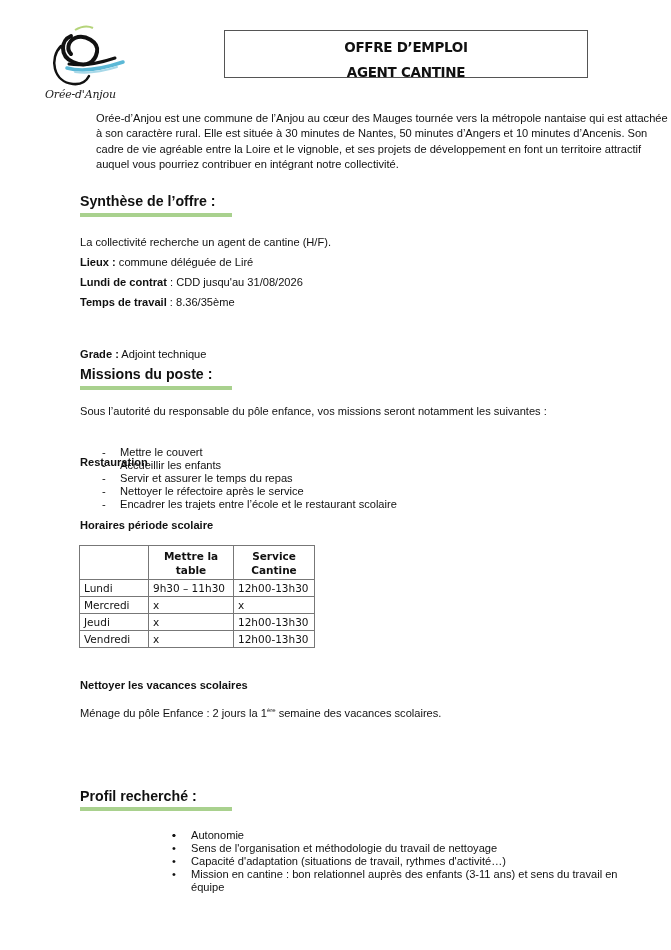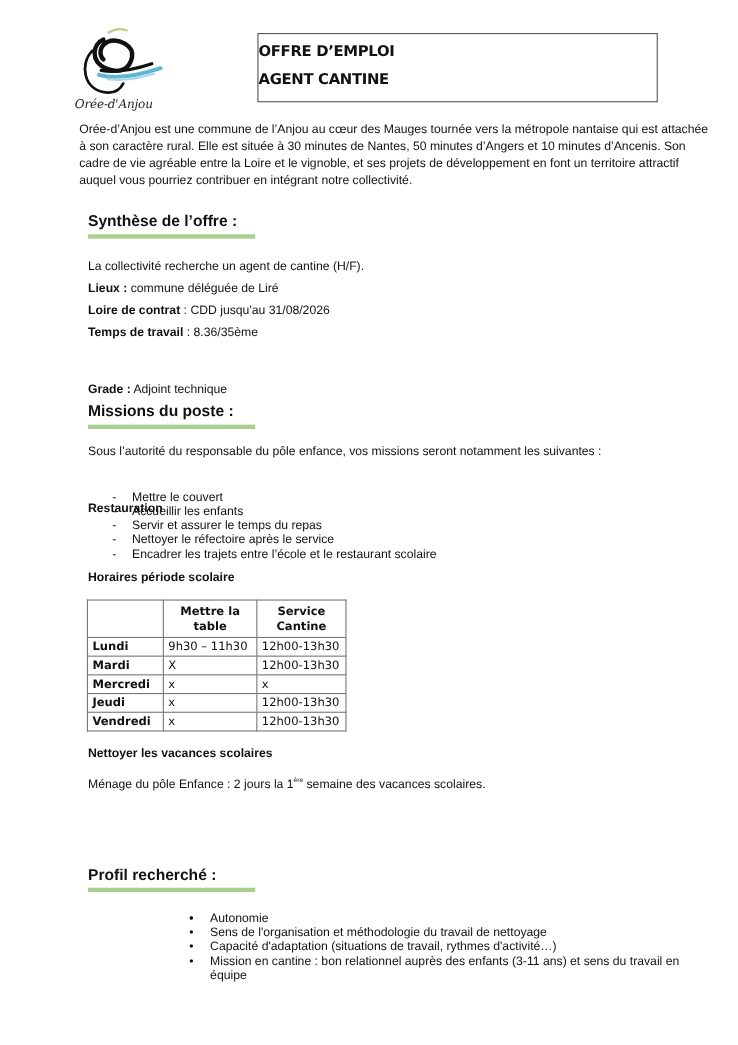--- a/index.html
+++ b/index.html
@@ -1,37 +1,37 @@
 <!DOCTYPE html>
 <html><head>
 <meta charset="utf-8">
 <style>
   html, body { margin: 0; padding: 0; background: #ffffff; }
   body { width: 671px; height: 950px; position: relative; overflow: hidden;
          font-family: "Liberation Sans", sans-serif; color: #111; }
   .abs { position: absolute; }
-  .logo { left: 64px; top: 22px; width: 90px; height: 85px; }
+  .logo { left: 41px; top: 22px; width: 90px; height: 85px; }
   .logo-text { position: absolute; left: 4px; top: 66px; font-family: "DejaVu Serif", serif; font-style: italic; font-size: 11px; color: #222; letter-spacing: -0.2px; }
-  .title-box { left: 234px; top: 30px; width: 364px; height: 63px; border: 1.5px solid #555; box-sizing: border-box; text-align: left; }
+  .title-box { left: 224px; top: 30px; width: 364px; height: 48px; border: 1.5px solid #555; box-sizing: border-box; text-align: center; }
   .title-line { font-family: "DejaVu Sans", sans-serif; font-weight: bold; font-size: 13.5px; letter-spacing: -0.3px; }
   .title-line.l1 { margin-top: 8px; }
   .title-line.l2 { margin-top: 9px; }
-  .intro { left: 72px; top: 111px; width: 575px; font-size: 11.1px; line-height: 15.4px; }
+  .intro { left: 96px; top: 111px; width: 575px; font-size: 11.1px; line-height: 15.4px; }
   .section-title { left: 80px; font-size: 14.2px; font-weight: bold; }
   .green-bar { left: 80px; width: 152px; height: 4px; background: #a9d18e; }
   .text { font-size: 11.1px; left: 80px; }
   .b { font-weight: bold; }
   .sub-title { font-size: 11.1px; font-weight: bold; left: 80px; }
   ul.dash { list-style: none; margin: 0; padding: 0; left: 80px; top: 446px; font-size: 11.1px; line-height: 13px; }
   ul.dash li { position: relative; padding-left: 40px; }
   ul.dash li .dash-mark { position: absolute; left: 22px; top: 0; }
   table.sched { left: 79px; top: 545px; border-collapse: collapse; font-family: "DejaVu Sans", sans-serif; font-size: 10.5px; }
   table.sched td, table.sched th { border: 1px solid #777; padding: 0 4px; height: 16px; text-align: left; font-weight: normal; vertical-align: middle; }
   table.sched th { text-align: center; font-weight: bold; height: 33px; line-height: 14px; }
-  table.sched td.day { font-weight: bold; margin-left: 48px; }
+  table.sched td.day { font-weight: normal; margin-left: 48px; }
   .c0 { width: 60px; } .c1 { width: 76px; } .c2 { width: 72px; }
   .vac { left: 80px; top: 704px; width: 580px; font-size: 11.1px; line-height: 13px; }
   ul.bullets { list-style: none; margin: 0; padding: 0; left: 172px; top: 829px; width: 470px; font-size: 11.1px; line-height: 13px; }
   ul.bullets li { position: relative; padding-left: 19px; }
   ul.bullets li .bullet-mark { position: absolute; left: 0; top: 0; }
   sup { font-size: 6px; vertical-align: 5px; }
 </style>
 </head>
 <body>
 
@@ -55,21 +55,21 @@
 <div class="abs intro">Orée-d’Anjou est une commune de l’Anjou au cœur des Mauges tournée vers la métropole nantaise qui est attachée à son caractère rural. Elle est située à 30 minutes de Nantes, 50 minutes d’Angers et 10 minutes d’Ancenis. Son cadre de vie agréable entre la Loire et le vignoble, et ses projets de développement en font un territoire attractif auquel vous pourriez contribuer en intégrant notre collectivité.</div>
 
 <div class="abs section-title" style="top:193px;">Synthèse de l’offre :</div>
 <div class="abs green-bar" style="top:213px;"></div>
 
 <div class="abs text" style="top:236px;">La collectivité recherche un agent de cantine (H/F).</div>
 <div class="abs text" style="top:256px;">
   <span class="b">Lieux :</span><span> commune déléguée de Liré</span>
 </div>
 <div class="abs text" style="top:276px;">
-  <span class="b">Loire de contrat</span><span> : CDD jusqu'au 31/08/2026</span>
+  <span class="b">Lundi de contrat</span><span> : CDD jusqu'au 31/08/2026</span>
 </div>
 <div class="abs text" style="top:296px;">
   <span class="b">Temps de travail</span><span> : 8.36/35ème</span>
 </div>
 <div class="abs text" style="top:316px;margin-top:32px;">
   <span class="b">Grade :</span><span> Adjoint technique</span>
 </div>
 
 <div class="abs section-title" style="top:366px;">Missions du poste :</div>
 <div class="abs green-bar" style="top:386px;"></div>
@@ -89,25 +89,20 @@
 <table class="abs sched">
   <tbody>
       <tr>
     <th class="c0"></th>
     <th class="c1">Mettre la table</th>
     <th class="c2">Service Cantine</th>
   </tr>
   <tr>
     <td class="day">Lundi</td>
     <td>9h30 – 11h30</td>
-    <td>12h00-13h30</td>
-  </tr>
-  <tr>
-    <td class="day">Mardi</td>
-    <td>X</td>
     <td>12h00-13h30</td>
   </tr>
   <tr>
     <td class="day">Mercredi</td>
     <td>x</td>
     <td>x</td>
   </tr>
   <tr>
     <td class="day">Jeudi</td>
     <td>x</td>

